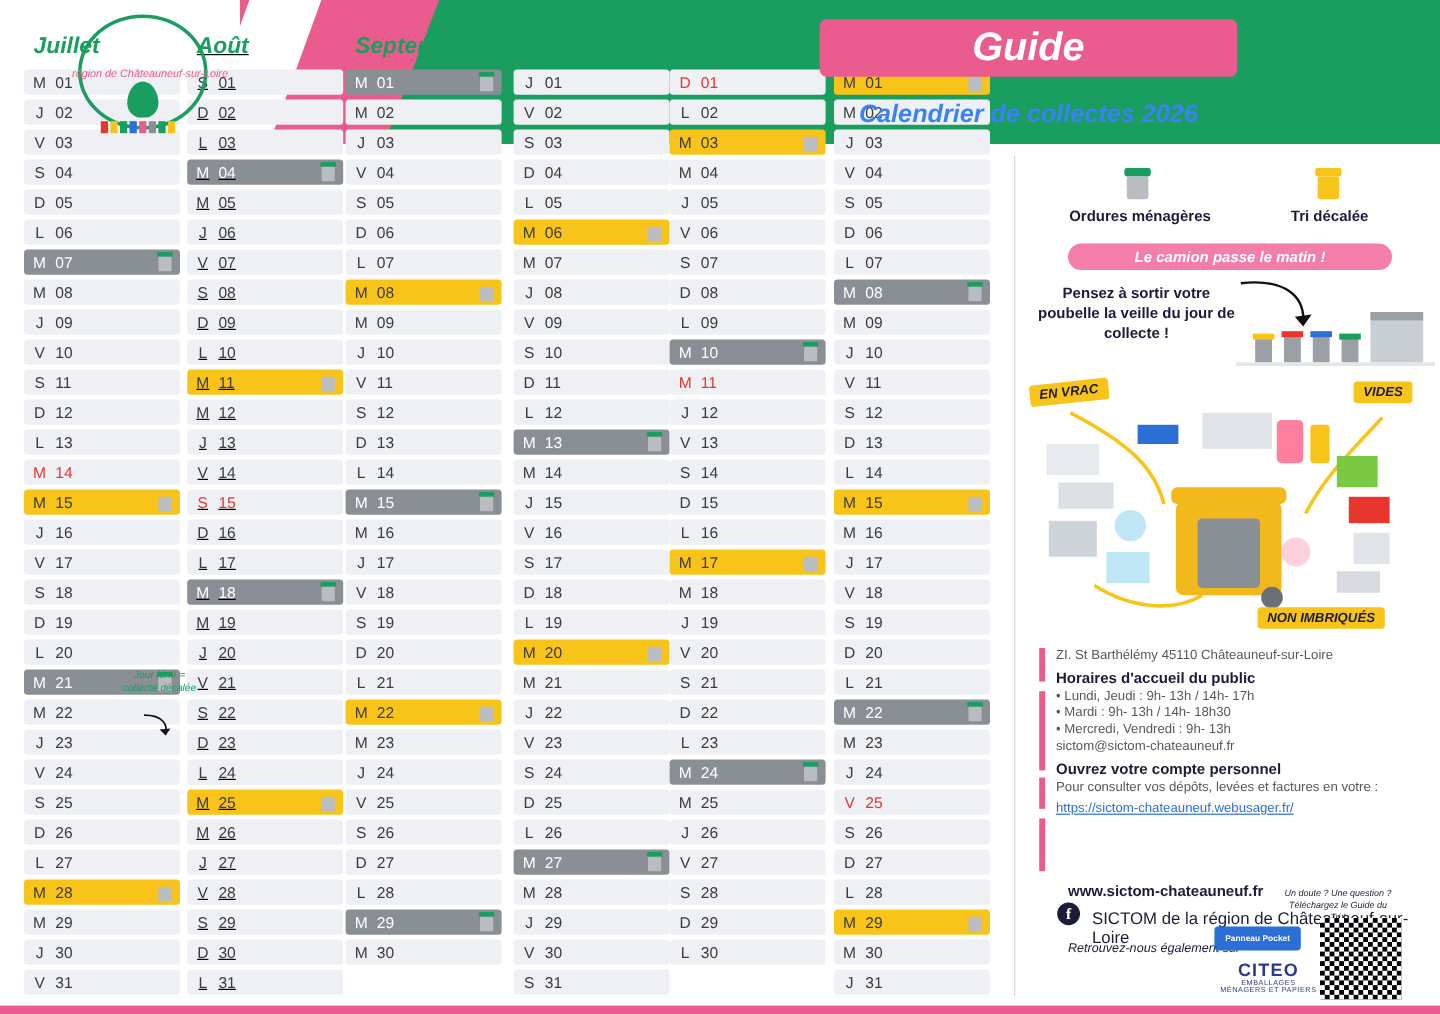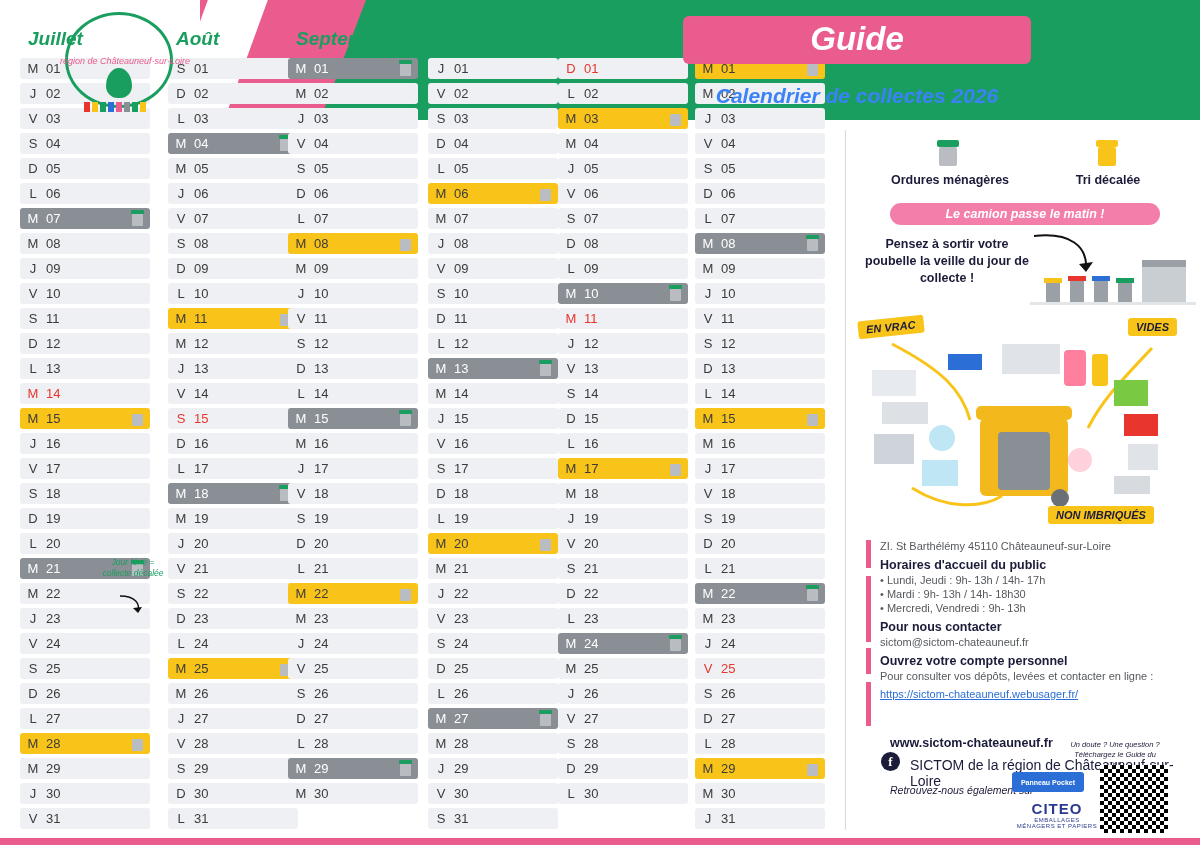--- a/index.html
+++ b/index.html
@@ -322,21 +322,21 @@
       </div>
       <div class="day-row">
         <span class="dow">J</span>
         <span class="num">30</span>
       </div>
       <div class="day-row">
         <span class="dow">V</span>
         <span class="num">31</span>
       </div>
     </div>
-    <div class="month" style="left: 168px;">
+    <div class="month" style="left: 156px; text-decoration: underline;">
       <div class="month-name">Août</div>
       <div class="day-row">
         <span class="dow">S</span>
         <span class="num">01</span>
       </div>
       <div class="day-row">
         <span class="dow">D</span>
         <span class="num">02</span>
       </div>
       <div class="day-row">
@@ -1116,25 +1116,24 @@
 
 <div class="contact">
   <div class="bar" style="top:0;height:28px;"></div>
   <div class="c-line">ZI. St Barthélémy 45110 Châteauneuf-sur-Loire</div>
   <div class="bar" style="top:36px;height:66px;"></div>
   <div class="c-title" style="margin-top:6px;">Horaires d'accueil du public</div>
   <div class="c-line">• Lundi, Jeudi : 9h- 13h / 14h- 17h</div>
   <div class="c-line">• Mardi : 9h- 13h / 14h- 18h30</div>
   <div class="c-line">• Mercredi, Vendredi : 9h- 13h</div>
   <div class="bar" style="top:108px;height:26px;"></div>
-  <div class="c-title" style="margin-top:6px;">Pour nous contacter</div>
   <div class="c-line">sictom@sictom-chateauneuf.fr</div>
   <div class="bar" style="top:142px;height:44px;"></div>
   <div class="c-title" style="margin-top:6px;">Ouvrez votre compte personnel</div>
-  <div class="c-line">Pour consulter vos dépôts, levées et contacter en ligne :</div>
+  <div class="c-line">Pour consulter vos dépôts, levées et factures en votre :</div>
   <a class="c-link" href="#">https://sictom-chateauneuf.webusager.fr/</a>
 </div>
 
 <div class="site">www.sictom-chateauneuf.fr</div>
 <div class="fb-icon">f</div>
 <div class="fb-line">SICTOM de la région de Châteauneuf-sur-Loire</div>
 <div class="retrouvez">Retrouvez-nous également sur</div>
 <div class="guide">Un doute ? Une question ? Téléchargez le Guide du Tri !</div>
 <div class="qr"></div>
 <div class="pocket">Panneau Pocket</div>

